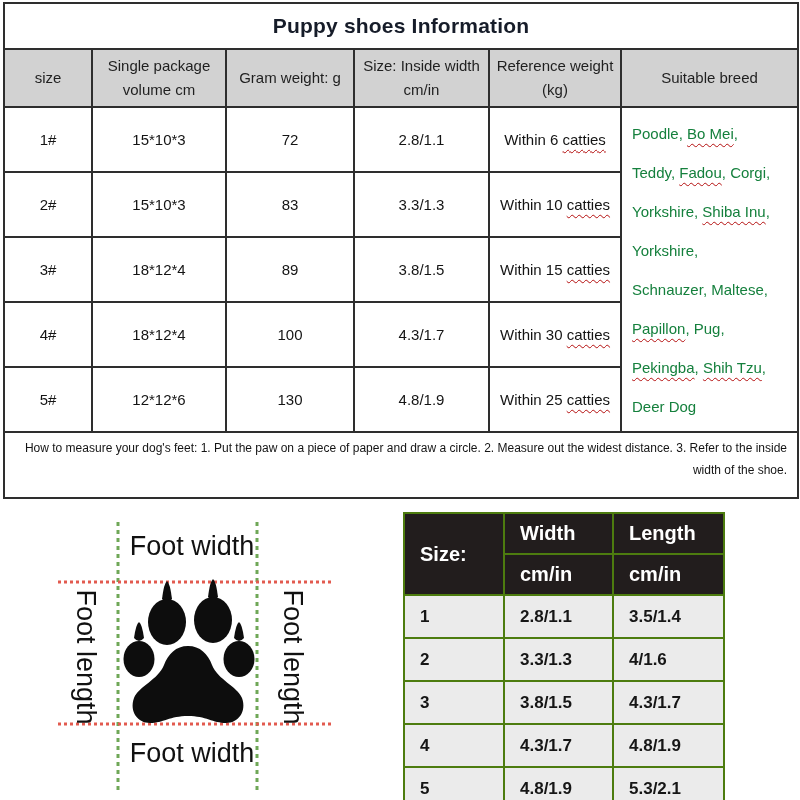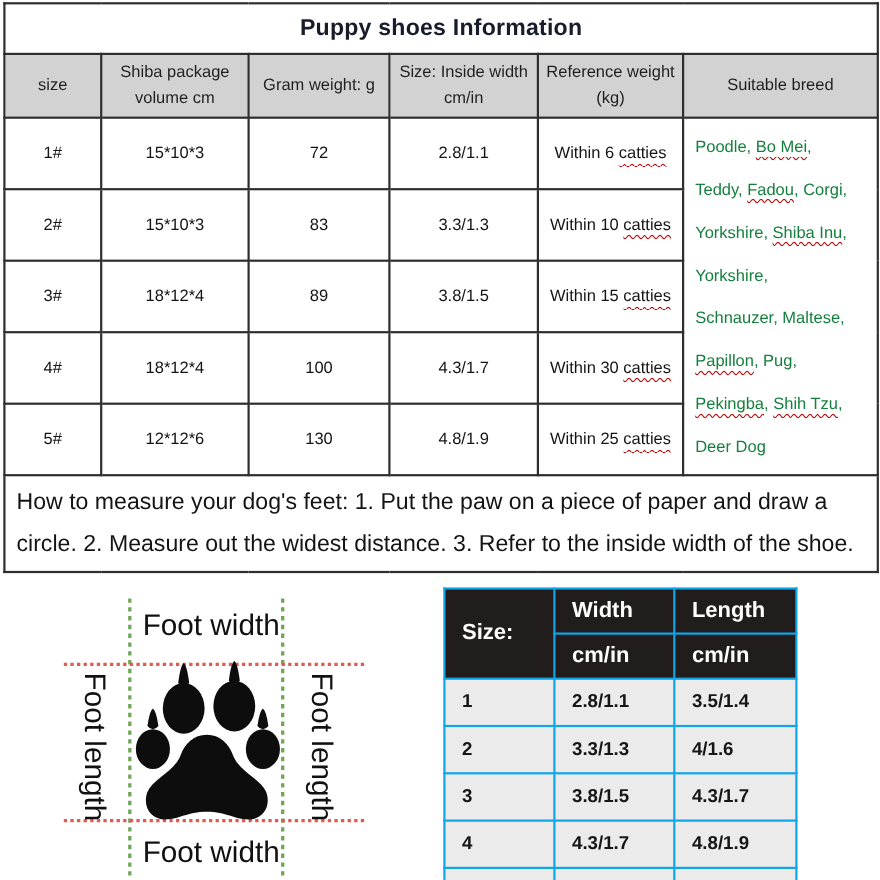--- a/index.html
+++ b/index.html
@@ -21,41 +21,41 @@
   }
   tr.head th {
     height:56px; background:#d2d2d2; font-weight:400;
     font-size:15px; color:#1f1f1f; text-align:center;
     padding:0 6px; line-height:1.6;
   }
   td.c { text-align:center; font-size:15px; height:61px; color:#141414; }
   td.breed-cell { vertical-align:middle; padding:2px 2px 2px 10px; background:#fff; }
   .breed-line { font-size:15px; line-height:39px; white-space:nowrap; color:#15803d; }
   td.note-cell {
-    height:54px; text-align:left; vertical-align:top;
-    font-size:21px; line-height:1.8; padding:5px 10px; color:#141414;
+    height:54px; text-align:right; vertical-align:top;
+    font-size:12px; line-height:1.8; padding:5px 10px; color:#141414;
   }
   .wavy {
     text-decoration-line:underline;
     text-decoration-style:wavy;
     text-decoration-color:#b40f0f;
     text-decoration-thickness:1px;
     text-underline-offset:4px;
   }
 
   
   .bottom { position:relative; width:800px; height:310px; margin-top:1px; }
 
   svg.paw-diagram { position:absolute; left:0; top:0; }
 
   table.size-tbl {
     position:absolute; left:403px; top:12px;
     border-collapse:collapse; table-layout:fixed; width:320px;
   }
-  table.size-tbl th, table.size-tbl td { border:2px solid #0ea5e9; }
+  table.size-tbl th, table.size-tbl td { border:2px solid #4d7c0f; }
   table.size-tbl th {
     background:#221d1d; color:#ffffff; text-align:left;
     padding:0 0 0 15px; font-size:20px; height:39px; font-weight:700;
   }
   th.size-label { font-size:23px; }
   table.size-tbl td {
     background:#ebebeb; color:#161616; font-weight:700;
     font-size:17px; height:41px; text-align:left; padding:0 0 0 15px;
   }
 </style>
@@ -70,21 +70,21 @@
     <col style="width:135px">
       <col style="width:132px">
       <col style="width:177px">
   </colgroup>
   <tbody>
       <tr>
     <td class="title-cell" colspan="6">Puppy shoes Information</td>
   </tr>
   <tr class="head">
     <th>size</th>
-    <th>Shiba package volume cm</th>
+    <th>Single package volume cm</th>
     <th>Gram weight: g</th>
     <th>Size: Inside width cm/in</th>
     <th>Reference weight (kg)</th>
     <th>Suitable breed</th>
   </tr>
 
   <tr>
     <td class="c">1#</td>
     <td class="c">15*10*3</td>
     <td class="c">72</td>

